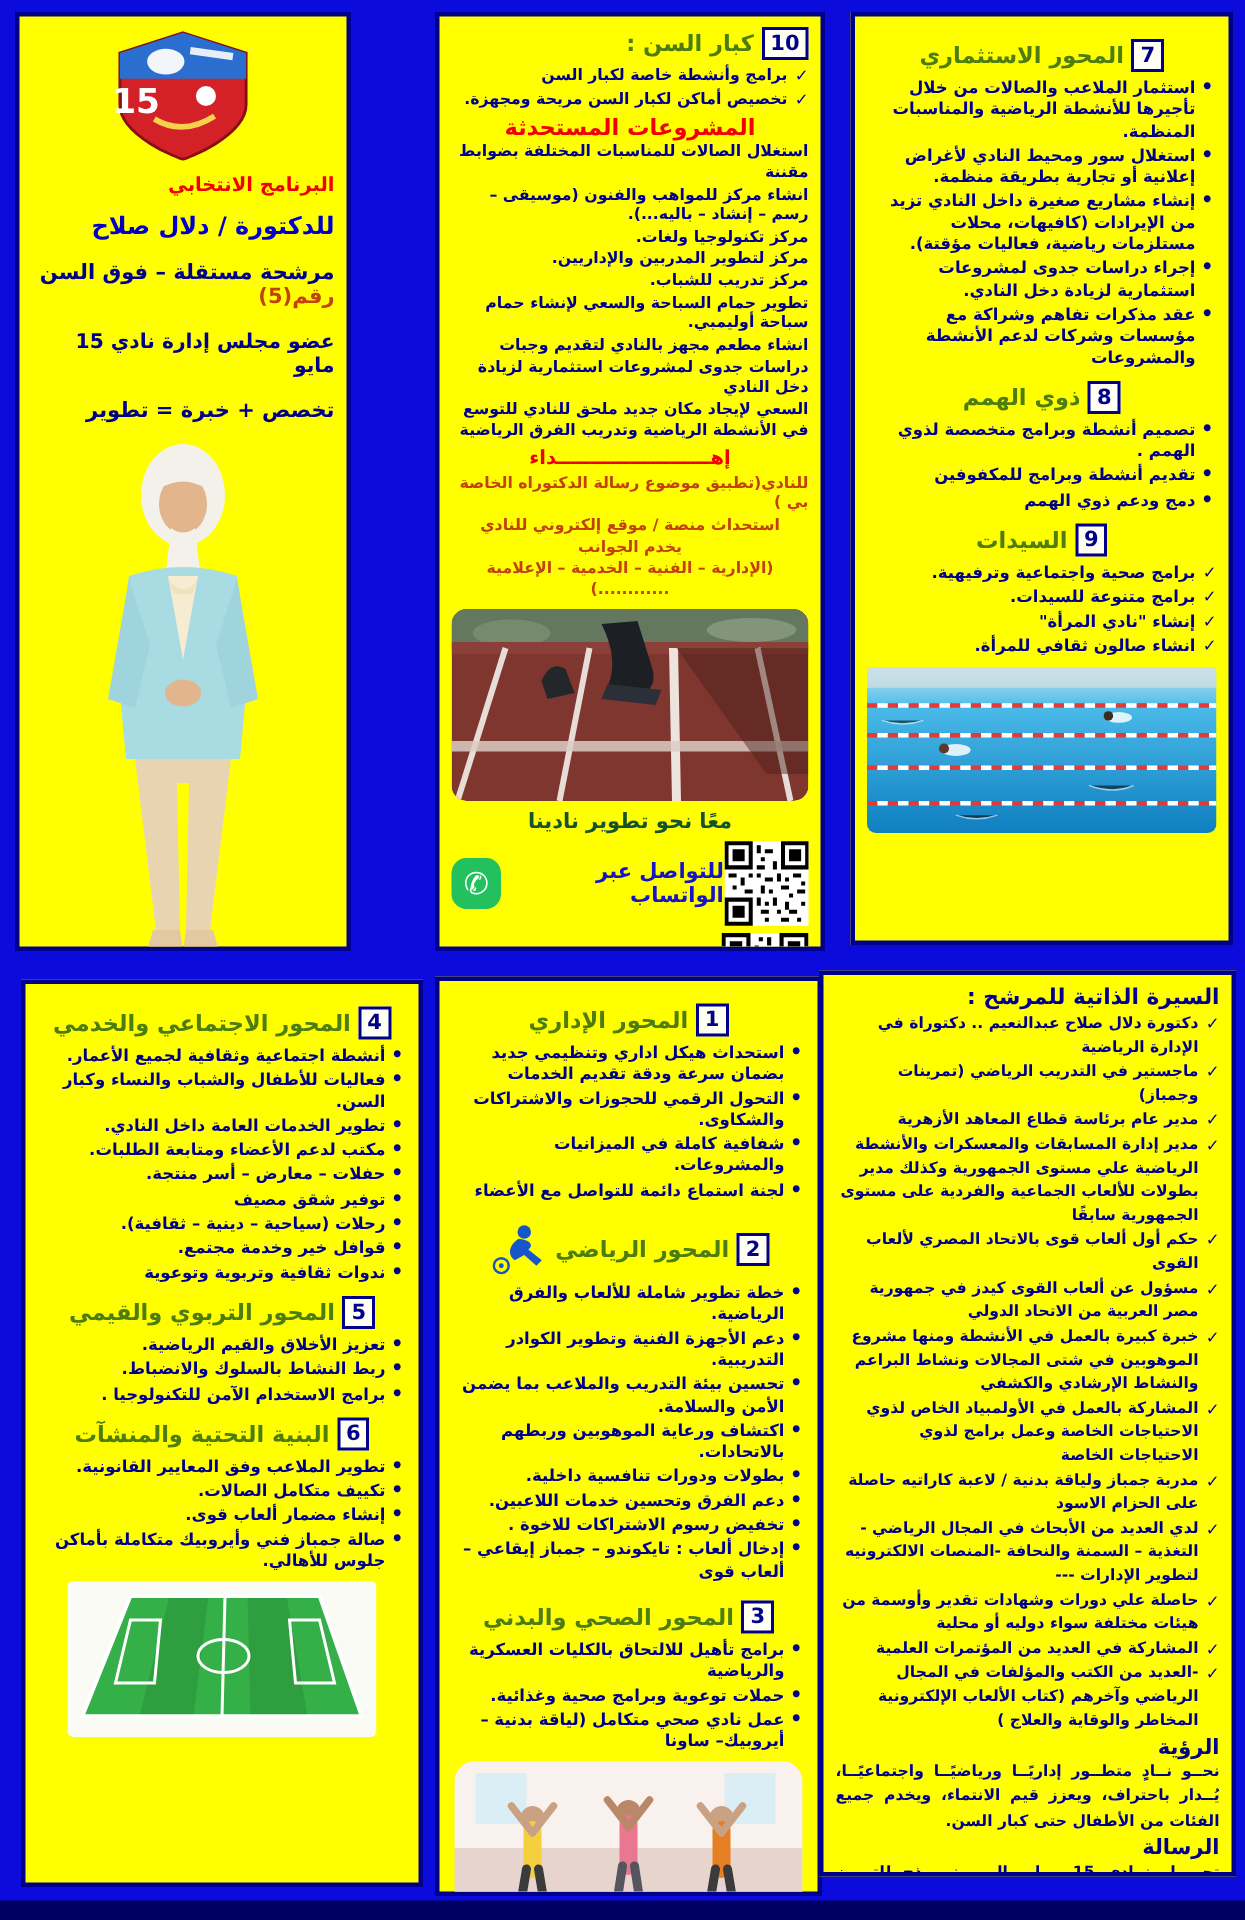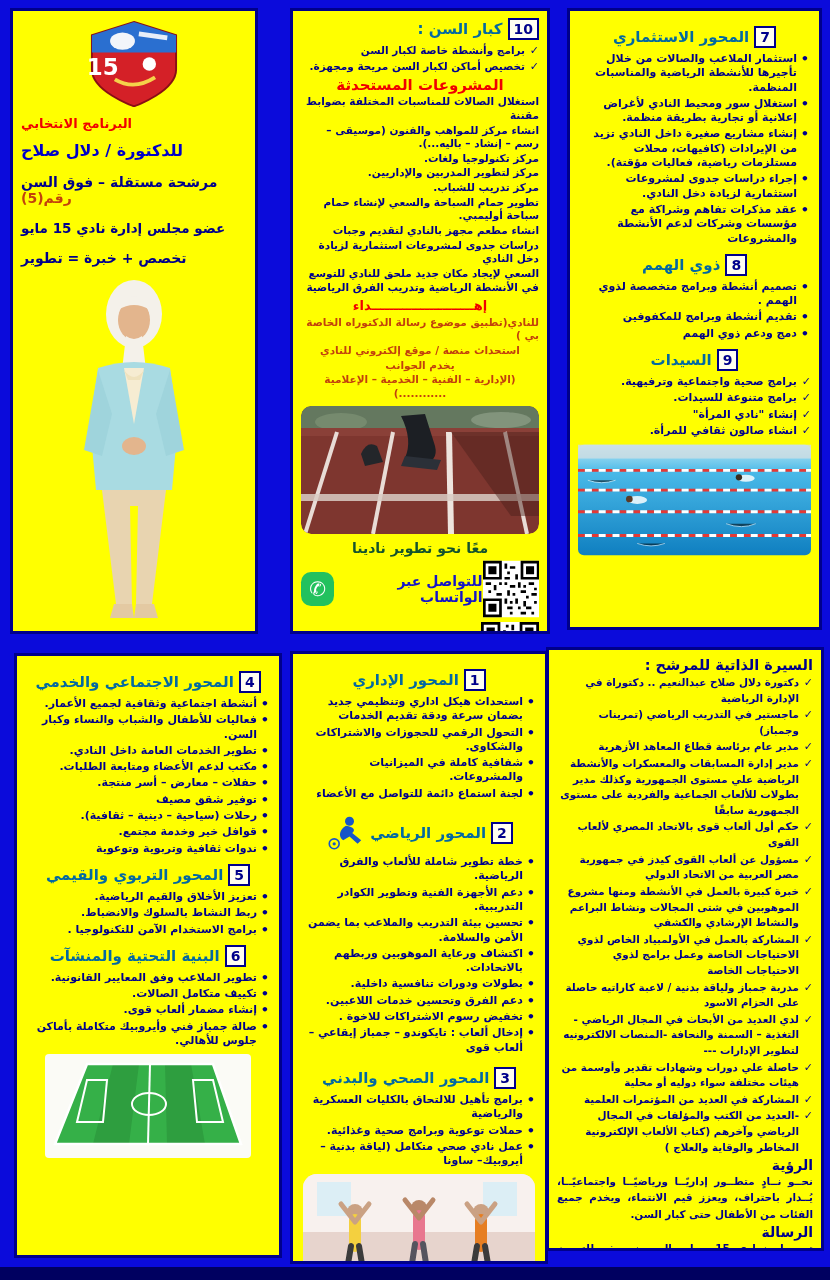--- a/index.html
+++ b/index.html
@@ -2,31 +2,31 @@
 <html lang="ar" dir="rtl"><head>
 <meta charset="utf-8">
 <style>
   * { margin:0; padding:0; box-sizing:border-box; }
   html,body { width:830px; height:1280px; }
   body { font-family:"DejaVu Sans","Liberation Sans",sans-serif; background:#0b0bdb; overflow:hidden; }
   .page { position:relative; width:830px; height:1280px; background:#0b0bdb; }
   .page::after { content:""; position:absolute; left:0; bottom:0; width:100%; height:13px; background:#000060; }
 
   .panel { position:absolute; background:#ffff00; border:3px solid #00008b; padding:7px 8px; color:#00008b; font-weight:bold; overflow:hidden; }
-  #p-intro  { left:10px;  top:8px;   width:248px; height:626px; text-align:left; }
+  #p-intro  { left:10px;  top:8px;   width:224px; height:626px; text-align:right; }
   #p-mid    { left:290px; top:8px;   width:260px; height:626px; font-size:10.5px; }
   #p-invest { left:567px; top:8px;   width:255px; height:622px; font-size:11px; }
   #p-social { left:14px;  top:653px; width:268px; height:605px; font-size:11px; }
   #p-admin  { left:290px; top:651px; width:258px; height:613px; font-size:11px; }
   #p-cv     { left:546px; top:647px; width:278px; height:604px; font-size:10.4px; }
 
   .h { display:flex; align-items:center; justify-content:center; gap:5px; margin:8px 0 4px; }
   .h.right { justify-content:flex-start; }
   .numbox { display:inline-block; min-width:20px; padding:0 4px; border:2.5px solid #00008b; background:#fffef2; color:#00008b; font-size:14px; line-height:18px; text-align:center; }
-  .htitle { color:#0369a1; font-size:15px; font-weight:bold; }
+  .htitle { color:#4d7c0f; font-size:15px; font-weight:bold; }
 
   ul { list-style:none; }
   ul.bullets li, ul.checks li { position:relative; padding-right:14px; margin:2px 0; line-height:1.3; text-align:right; }
   ul.bullets li .mk::before { content:"•"; position:absolute; right:2px; top:-1px; font-size:13px; }
   ul.checks li .mk::before { content:"✓"; position:absolute; right:0; top:0; font-size:11px; }
   ul.plain li { line-height:1.3; margin:1px 0; text-align:right; }
 
   .red { color:#c2410c; }
   .center { text-align:center; }
 

